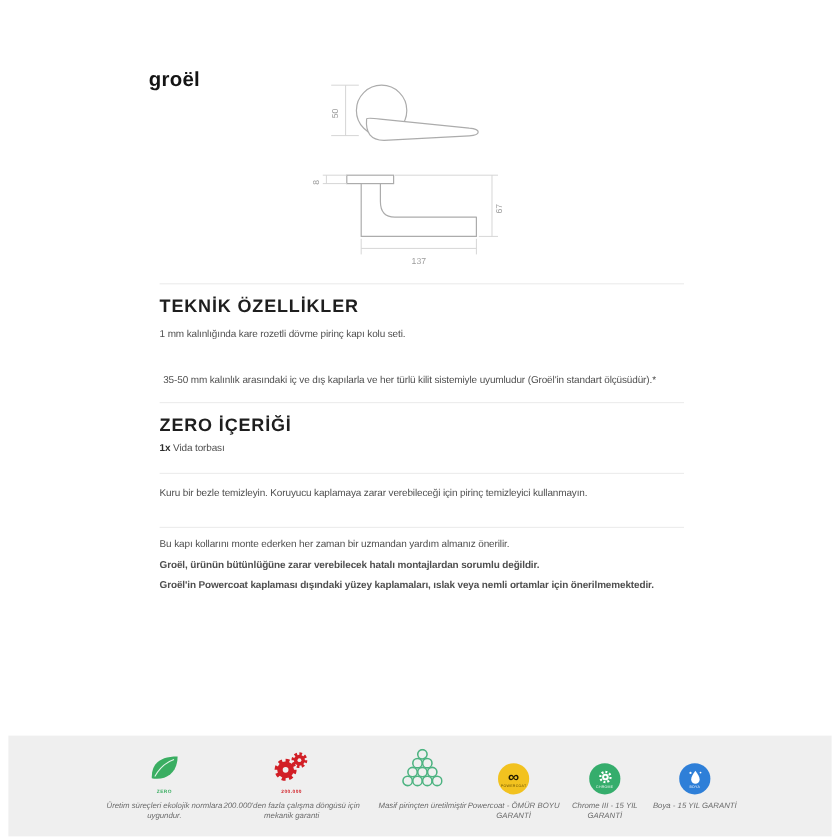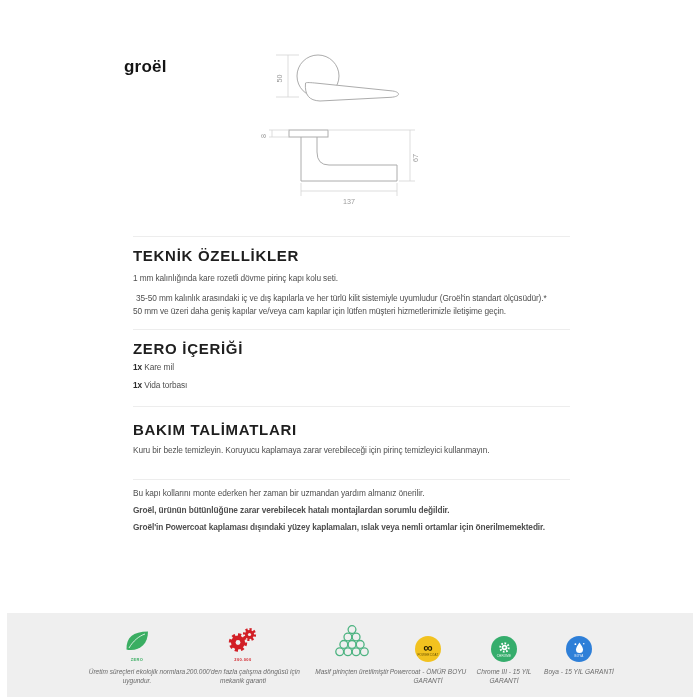--- a/index.html
+++ b/index.html
@@ -7,37 +7,37 @@
     position:relative; width:700px; height:700px; background:#ffffff;
     font-family:"Liberation Sans", sans-serif; overflow:hidden;
     color:#4c4c4c;
   }
   
   .logo{
     position:absolute; left:124px; top:57px;
     font-size:17px; font-weight:700; color:#141414; letter-spacing:.2px;
   }
   
-  .drawing{ position:absolute; left:257px; top:40px; }
+  .drawing{ position:absolute; left:257px; top:56px; }
   .drawing svg{ display:block; }
   .dim-text{ fill:#9b9b9b; font-size:7.2px; font-family:"Liberation Sans",sans-serif; }
   
   .content{ position:absolute; left:133px; top:236px; width:437px; font-size:8.3px; letter-spacing:-.1px; }
   hr.div{ border:0; border-top:1px solid #ededed; margin:0; }
   .content h2{
     font-size:15px; font-weight:700; color:#1e1e1e; letter-spacing:.7px;
     margin:0; line-height:10px;
   }
   .h-teknik{ margin-top:14px !important; }
   .h-kutu{ margin-top:14px !important; }
   .h-bakim{ margin-top:18px !important; }
   .h-uyari{ margin-top:22px !important; }
   .para{ color:#4f4f4f; line-height:10px; white-space:nowrap; margin:0; }
   .line2{ line-height:12.5px; }
-  .mt12{ margin-top:12px; } .mt9{ margin-top:9px; } .mt10{ margin-top:10px; }
+  .mt12{ margin-top:12px; } .mt9{ margin-top:27px; } .mt10{ margin-top:10px; }
   .mt8{ margin-top:8px; } .mt7{ margin-top:7px;font-weight:bold; }
   .hr2{ margin-top:12px !important; } .hr3{ margin-top:16px !important; } .hr4{ margin-top:24px !important; }
   .indent{ padding-left:3px; }
   .qty{ font-weight:700; color:#2c2c2c; }
   .box-item{ color:#4f4f4f; line-height:10px; white-space:nowrap; }
   
   .footer{
     position:absolute; left:7px; right:7px; top:613px; bottom:3px;
     background:#efefef;
   }
@@ -105,38 +105,32 @@
     </svg>
   </div>
 
   <div class="content">
     <hr class="div">
 
     <h2 class="h-teknik">TEKNİK ÖZELLİKLER</h2>
     <p class="para mt12">1 mm kalınlığında kare rozetli dövme pirinç kapı kolu seti.</p>
     <div class="mt9">
       <div class="para line2 indent">35-50 mm kalınlık arasındaki iç ve dış kapılarla ve her türlü kilit sistemiyle uyumludur (Groël'in standart ölçüsüdür).*</div>
-      <div class="para line2">50 mm ve üzeri daha geniş kapılar ve/veya cam kapılar için lütfen müşteri hizmetlerimizle iletişime geçin.</div>
     </div>
 
     <hr class="div hr2">
 
     <h2 class="h-kutu">ZERO İÇERİĞİ</h2>
     <div class="box-item mt8">
       <span class="qty">1x</span>
-      <span>Kare mil</span>
-    </div>
-    <div class="box-item mt8">
-      <span class="qty">1x</span>
       <span>Vida torbası</span>
     </div>
 
     <hr class="div hr3">
 
-    <h2 class="h-bakim">BAKIM TALİMATLARI</h2>
     <p class="para mt10">Kuru bir bezle temizleyin. Koruyucu kaplamaya zarar verebileceği için pirinç temizleyici kullanmayın.</p>
 
     <hr class="div hr4">
 
     <p class="para mt8">Bu kapı kollarını monte ederken her zaman bir uzmandan yardım almanız önerilir.</p>
     <p class="para mt7">Groël, ürünün bütünlüğüne zarar verebilecek hatalı montajlardan sorumlu değildir.</p>
     <p class="para mt7">Groël'in Powercoat kaplaması dışındaki yüzey kaplamaları, ıslak veya nemli ortamlar için önerilmemektedir.</p>
   </div>
 
   <div class="footer">

